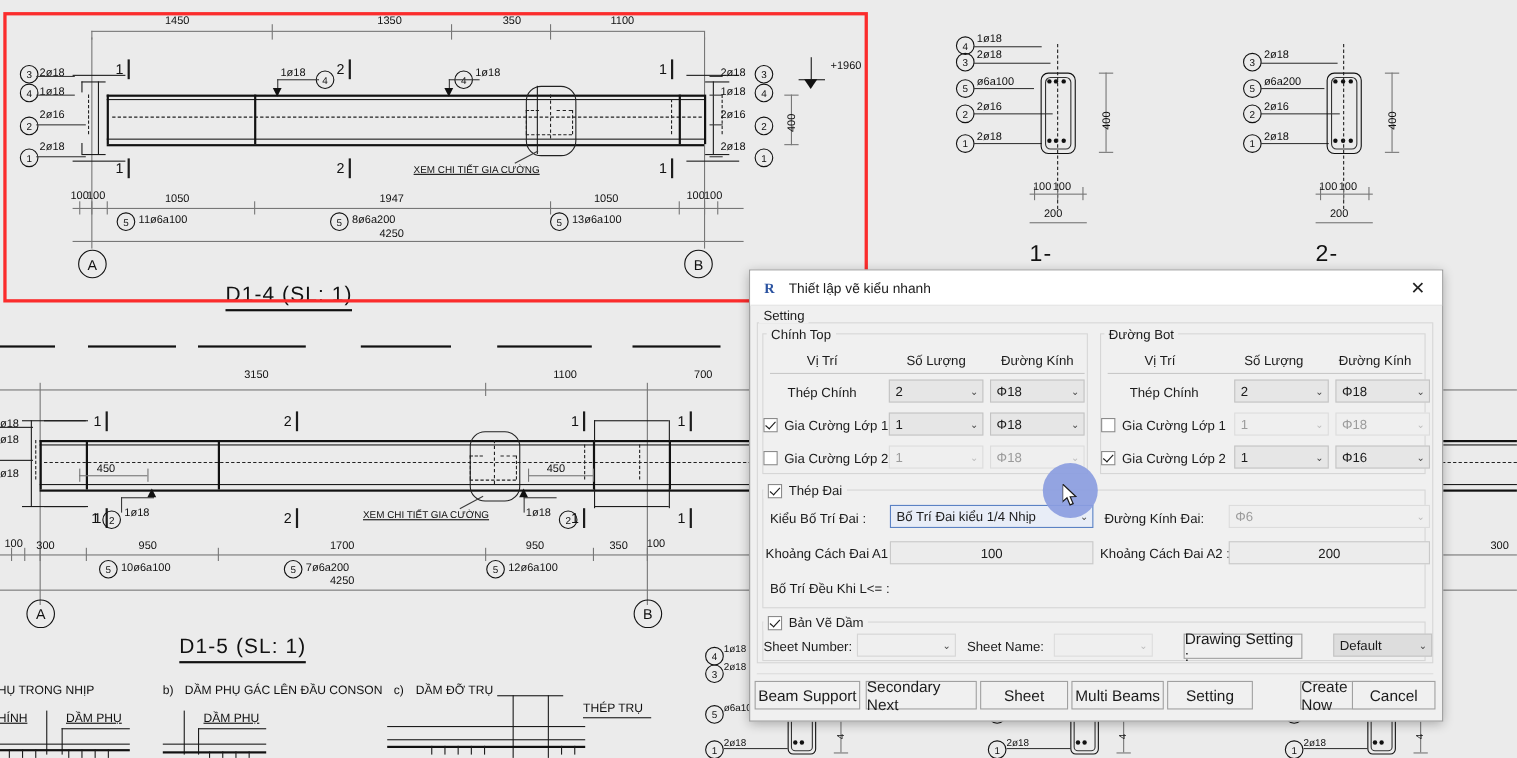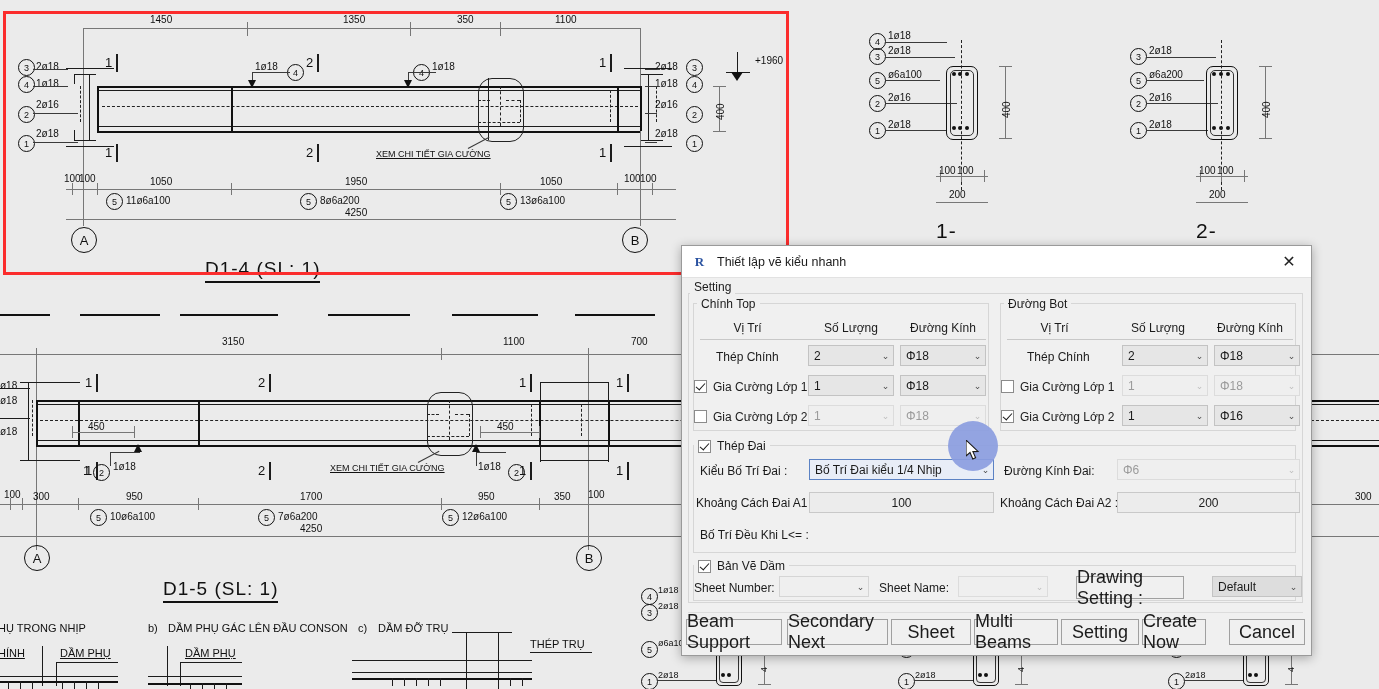--- a/index.html
+++ b/index.html
@@ -85,21 +85,21 @@
   .cbx{position:absolute;width:13px;height:13px;border:1px solid #8b8b8b;background:#fff;
        box-sizing:border-box;cursor:pointer;}
   .cbx.checked::after{content:"";position:absolute;left:3px;top:0px;width:4px;height:8px;
        border:solid #1b1b1b;border-width:0 1.6px 1.6px 0;transform:rotate(42deg);}
 
   
   .hrule{position:absolute;height:1px;background:#c8c8c8;}
 
   
   .btn{position:absolute;height:26px;background:#f0f0f0;border:1px solid #a0a0a0;
-       box-sizing:border-box;font-size:18px;color:#1b1b1b;
+       box-sizing:border-box;font-size:14px;color:#1b1b1b;
        display:flex;align-items:center;justify-content:center;cursor:pointer;}
 
   
   #btnsep{position:absolute;left:688px;top:612px;width:615px;height:1px;background:#dcdcdc;}
 
   
   #click-halo{position:absolute;left:948px;top:421px;width:50px;height:50px;
               border-radius:50%;background:#8b9de0;opacity:.92;pointer-events:none;}
   #cursor{position:absolute;left:966px;top:440px;width:16px;height:22px;pointer-events:none;}
 </style>
@@ -233,21 +233,21 @@
     <div class="vl dim" style="left:83px;top:183px;height:12px;"></div>
     <div class="vl dim" style="left:97px;top:183px;height:12px;"></div>
     <div class="vl dim" style="left:231px;top:183px;height:12px;"></div>
     <div class="vl dim" style="left:500px;top:183px;height:12px;"></div>
     <div class="vl dim" style="left:617px;top:183px;height:12px;"></div>
     <div class="vl dim" style="left:640px;top:183px;height:12px;"></div>
     <div class="vl dim" style="left:652px;top:183px;height:12px;"></div>
     <div class="txt t10" style="left:64px;top:174px;">100</div>
     <div class="txt t10" style="left:79px;top:174px;">100</div>
     <div class="txt t10" style="left:150px;top:177px;">1050</div>
-    <div class="txt t10" style="left:345px;top:177px;">1950</div>
+    <div class="txt t10" style="left:345px;top:177px;">1947</div>
     <div class="txt t10" style="left:540px;top:177px;">1050</div>
     <div class="txt t10" style="left:624px;top:174px;">100</div>
     <div class="txt t10" style="left:640px;top:174px;">100</div>
 
     <div class="bub sm" style="left:106px;top:193px;">5</div>
     <div class="txt t10" style="left:126px;top:196px;">11ø6a100</div>
     <div class="bub sm" style="left:300px;top:193px;">5</div>
     <div class="txt t10" style="left:320px;top:196px;">8ø6a200</div>
     <div class="bub sm" style="left:500px;top:193px;">5</div>
     <div class="txt t10" style="left:520px;top:196px;">13ø6a100</div>
@@ -762,21 +762,21 @@
   </div>
   <div class="btn" style="left:891px;top:619px;width:80px;">
     <span>Sheet</span>
   </div>
   <div class="btn" style="left:974px;top:619px;width:84px;">
     <span>Multi Beams</span>
   </div>
   <div class="btn" style="left:1061px;top:619px;width:78px;">
     <span>Setting</span>
   </div>
-  <div class="btn" style="left:1142px;top:619px;width:64px;">
+  <div class="btn" style="left:1182px;top:619px;width:64px;">
     <span>Create Now</span>
   </div>
   <div class="btn" style="left:1229px;top:619px;width:76px;">
     <span>Cancel</span>
   </div>
 </div>
 
 <div id="click-halo"></div>
 <svg id="cursor" viewBox="0 0 16 22">
   <polygon points="0,0 0,16 4,12.5 6.8,19 9.6,17.8 6.9,11.6 12,11.4" fill="#ffffff" stroke="#1a1a1a" stroke-width="1.1"></polygon>

